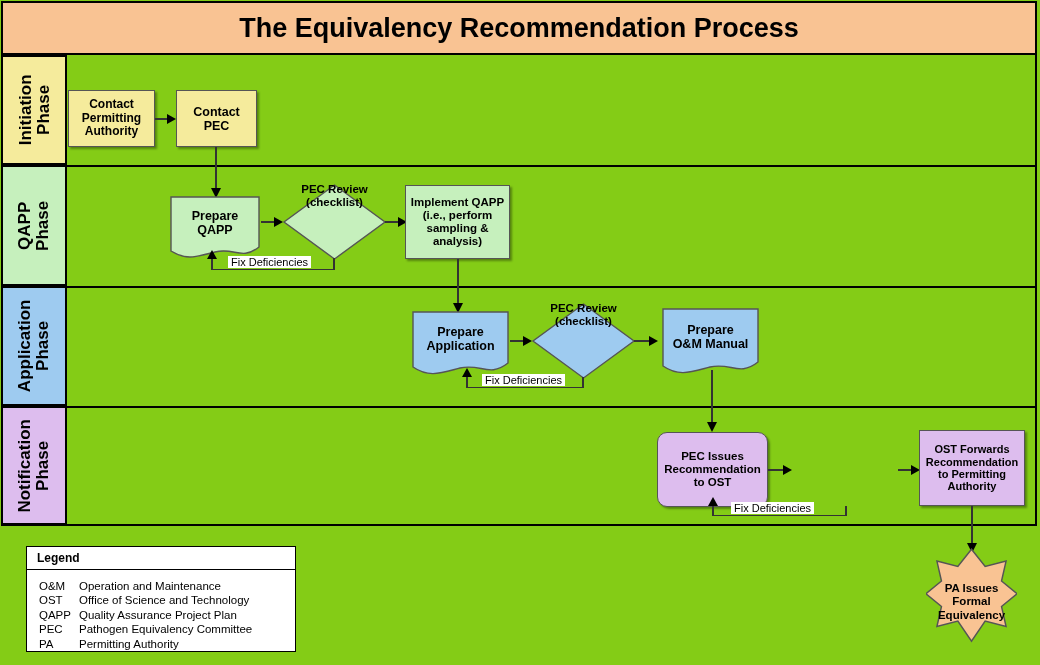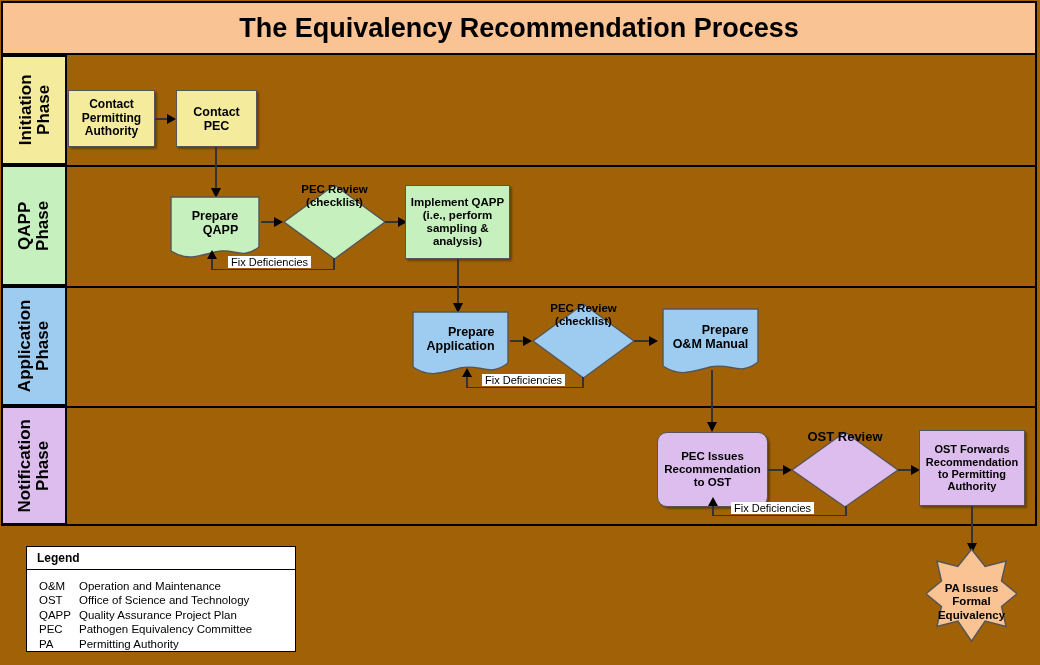--- a/index.html
+++ b/index.html
@@ -1,17 +1,17 @@
 <!DOCTYPE html>
 <html><head>
 <meta charset="utf-8">
 <style>
   html,body{margin:0;padding:0;background:#ffffff;}
   body{font-family:"Liberation Sans", sans-serif;}
-  #canvas{position:relative;width:1040px;height:665px;background:#a16207;overflow:hidden;}
+  #canvas{position:relative;width:1040px;height:665px;background:#84cc16;overflow:hidden;}
 
   
   .frame{position:absolute;left:1px;top:1px;width:1036px;height:525px;border:2px solid #000;box-sizing:border-box;}
 
   
   .title-bar{position:absolute;left:3px;top:3px;width:1032px;height:52px;background:#f9c393;
     display:flex;align-items:center;justify-content:center;box-sizing:border-box;border-bottom:2px solid #000;}
   .title-bar .t{font-size:27px;font-weight:bold;color:#000;letter-spacing:0px;}
 
   
@@ -32,21 +32,21 @@
   
   .diamond{position:absolute;}
   .diamond svg{position:absolute;left:0;top:0;}
   .diamond .dtext{position:absolute;left:0;top:0;width:100%;height:100%;display:flex;align-items:flex-start;
     justify-content:center;text-align:center;font-size:11.5px;font-weight:bold;line-height:1.15;color:#000;}
 
   
   .doc{position:absolute;}
   .doc svg{position:absolute;left:0;top:0;}
   .doc .dtext{position:absolute;left:0;top:0;width:100%;height:100%;display:flex;align-items:center;
-    justify-content:center;text-align:right;font-weight:bold;line-height:1.15;color:#000;padding-bottom:10px;box-sizing:border-box;}
+    justify-content:center;text-align:center;font-weight:bold;line-height:1.15;color:#000;padding-bottom:10px;box-sizing:border-box;}
 
   
   .burst{position:absolute;}
   .burst svg{position:absolute;left:0;top:0;}
   .burst .dtext{position:absolute;left:0;top:0;width:100%;height:100%;display:flex;align-items:center;
     justify-content:center;text-align:center;font-weight:bold;font-size:11.5px;line-height:1.18;color:#000;}
 
   
   .conn{position:absolute;background:#333;}
   .hline{height:1.6px;}
@@ -234,28 +234,20 @@
     <div class="lbl">
       <span>PEC Issues</span><br>
       <span>Recommendation</span><br>
       <span>to OST</span>
     </div>
   </div>
 
   <div class="conn hline" style="left:768px;top:469px;width:17px;"></div>
   <div class="arrow arrow-right" style="left:783px;top:465px;"></div>
 
-  <div class="diamond" style="left:790px;top:430px;width:110px;height:79px;">
-    <svg width="110" height="79" viewBox="0 0 110 79">
-      <polygon points="55,2 108,40 55,77 2,40" fill="#ddbdee" stroke="#555" stroke-width="1.4"></polygon>
-    </svg>
-    <div class="dtext" style="font-size:13px;">
-      <span>OST Review</span>
-    </div>
-  </div>
 
   <div class="conn hline" style="left:898px;top:469px;width:16px;"></div>
   <div class="arrow arrow-right" style="left:911px;top:465px;"></div>
 
   <div class="shape rect" style="left:919px;top:430px;width:106px;height:76px;background:#ddbdee;font-size:11px;">
     <div class="lbl">
       <span>OST Forwards</span><br>
       <span>Recommendation</span><br>
       <span>to Permitting</span><br>
       <span>Authority</span>

